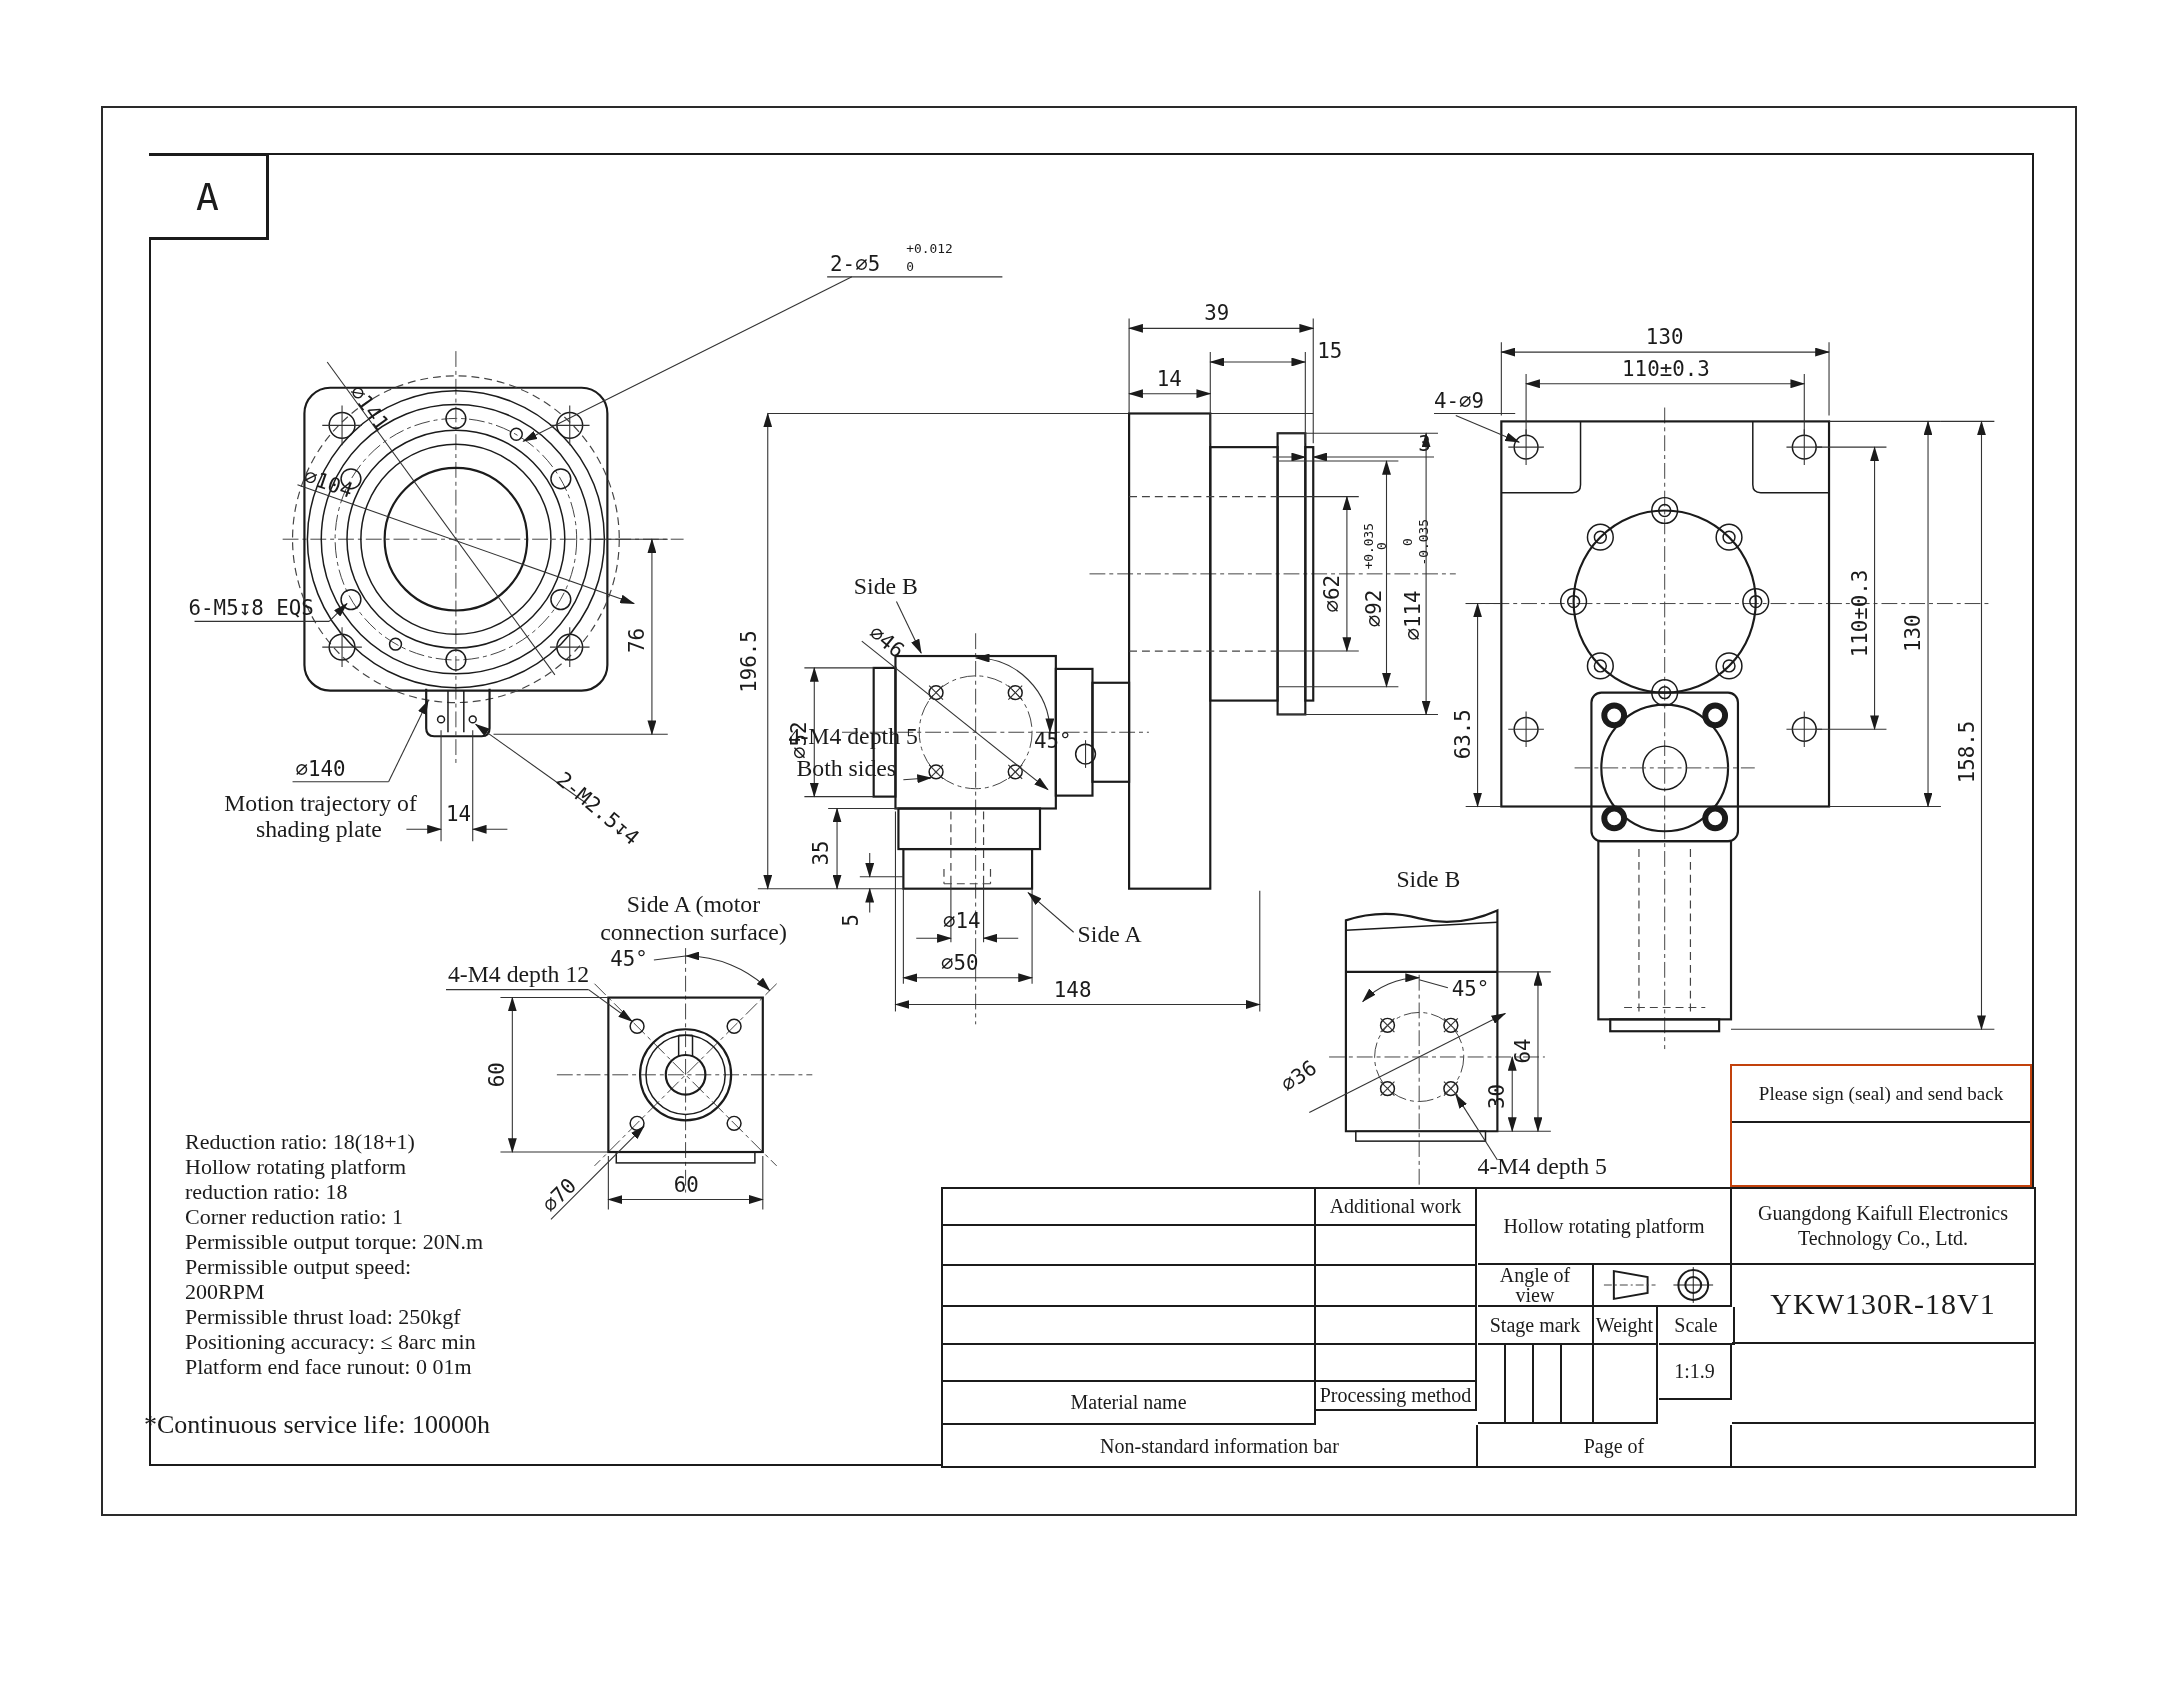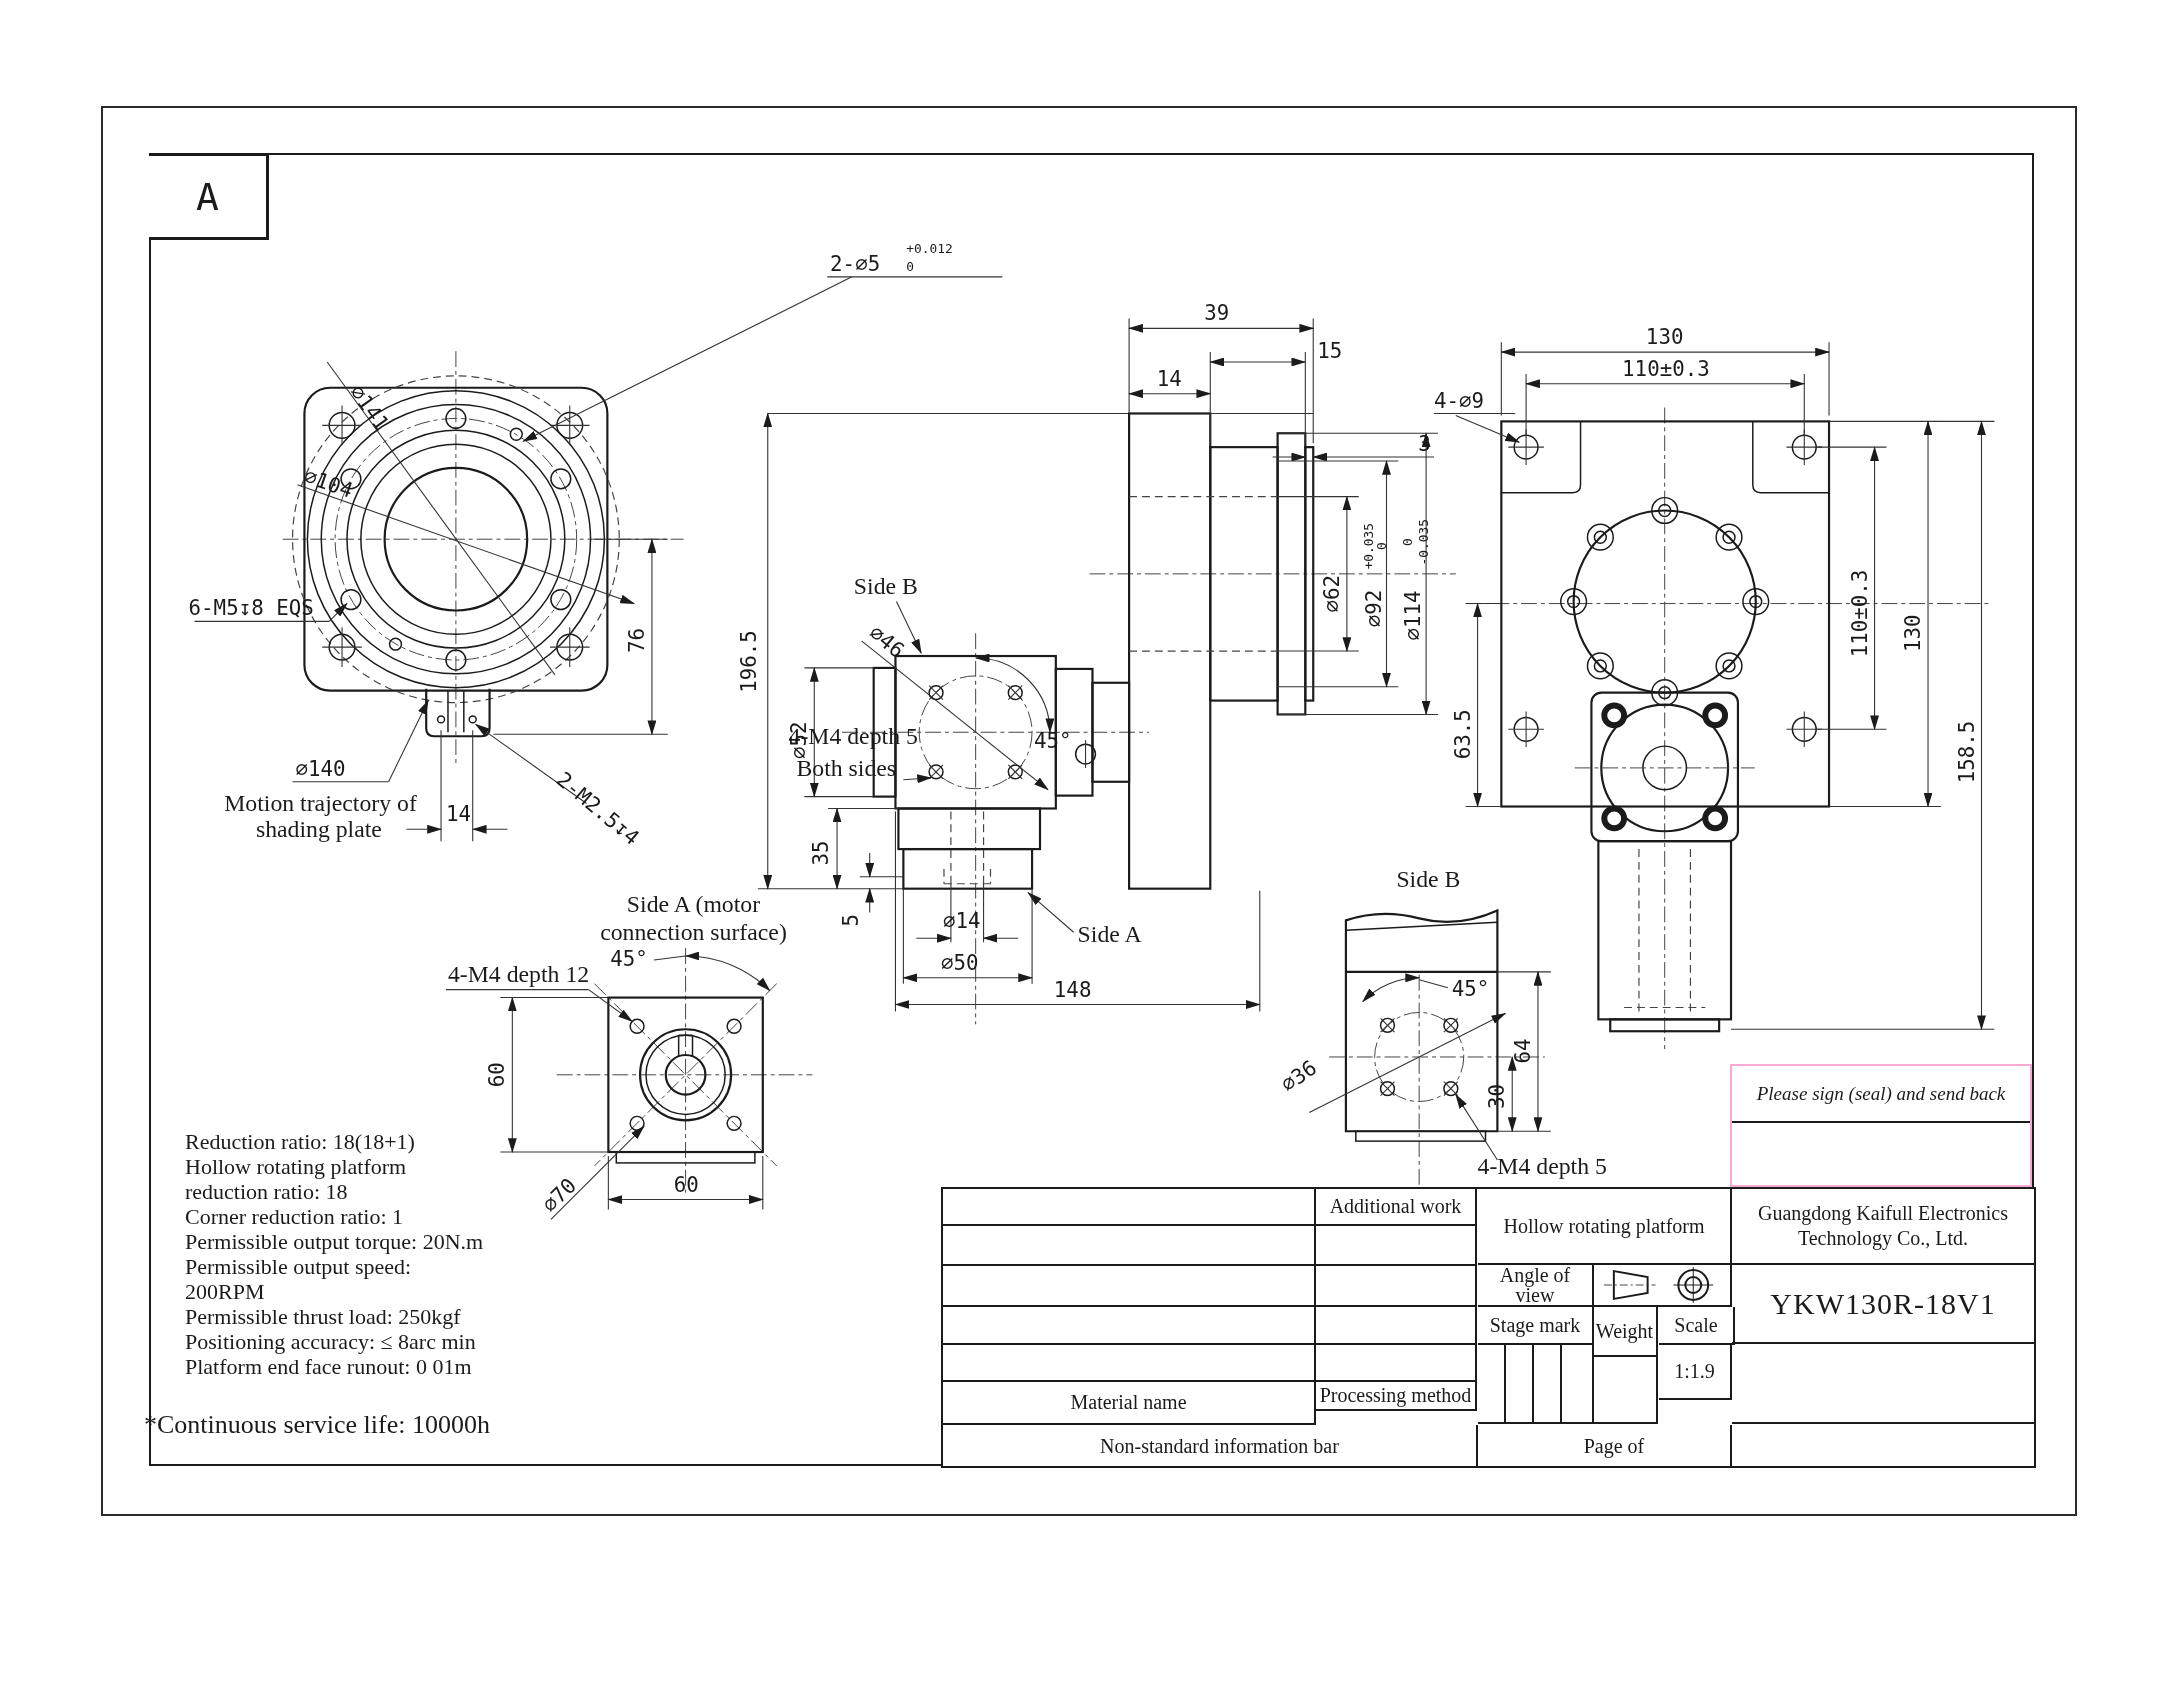--- a/index.html
+++ b/index.html
@@ -11,21 +11,21 @@
   .version-val{border:3px solid #1b1b1b;border-left:none;width:117px;height:81px;display:flex;align-items:center;justify-content:center;font-family:"DejaVu Sans Mono",monospace;font-size:38px;background:#fff;}
   svg.drawing{position:absolute;left:149px;top:153px;}
   .specs{position:absolute;left:185px;top:1129px;width:446px;font-size:22px;line-height:25px;}
   .footnote{position:absolute;left:144px;top:1410px;font-size:26px;}
   .tb{position:absolute;left:941px;top:1187px;width:1091px;height:277px;border:2px solid #1b1b1b;background:#fff;}
   .tb-cell{position:absolute;border-right:2px solid #1b1b1b;border-bottom:2px solid #1b1b1b;display:flex;align-items:center;justify-content:center;text-align:center;font-size:20px;box-sizing:border-box;overflow:hidden;}
   .tb-cell.no-r{border-right:none;align-items:center;}
   .tb-cell.no-b{border-bottom:none;padding-left:20px;}
   .tb-partno{font-size:30px;letter-spacing:1px;}
   .tb-company{font-size:20px;line-height:25px;}
-  .sign-box{position:absolute;left:1730px;top:1064px;width:302px;height:123px;border:2px solid #f9a8d4;box-sizing:border-box;background:#fff;font-style:italic;}
+  .sign-box{position:absolute;left:1730px;top:1064px;width:302px;height:123px;border:2px solid #c2410c;box-sizing:border-box;background:#fff;}
   .sign-row{height:55px;border-bottom:2px solid #1b1b1b;display:flex;align-items:center;justify-content:center;font-size:19px;}
 </style>
 </head>
 <body>
 
 <div class="outer-border"></div>
 <div class="inner-frame"></div>
 
 <div class="version-box">
   <div class="version-val">A</div>
@@ -497,21 +497,21 @@
       <circle cx="100" cy="20" r="15" fill="none" stroke="#1b1b1b" stroke-width="2"></circle>
       <circle cx="100" cy="20" r="8" fill="none" stroke="#1b1b1b" stroke-width="2"></circle>
       <line x1="80" y1="20" x2="120" y2="20" stroke="#1b1b1b" stroke-width="1"></line>
       <line x1="100" y1="2" x2="100" y2="38" stroke="#1b1b1b" stroke-width="1"></line>
     </svg>
   </div>
 
   <div class="tb-cell no-r tb-partno" style="left:789px;top:76px;width:302px;height:79px">YKW130R-18V1</div>
 
   <div class="tb-cell" style="left:535px;top:118px;width:116px;height:38px">Stage mark</div>
-  <div class="tb-cell" style="left:650px;top:118px;width:65px;height:50px">Weight</div>
+  <div class="tb-cell" style="left:650px;top:118px;width:65px;height:38px">Weight</div>
   <div class="tb-cell" style="left:716px;top:118px;width:76px;height:38px">Scale</div>
 
   <div class="tb-cell" style="left:535px;top:155px;width:28px;height:80px"></div>
   <div class="tb-cell" style="left:562px;top:155px;width:29px;height:80px"></div>
   <div class="tb-cell" style="left:591px;top:155px;width:28px;height:80px"></div>
   <div class="tb-cell" style="left:619px;top:155px;width:32px;height:80px"></div>
   <div class="tb-cell" style="left:650px;top:155px;width:65px;height:80px"></div>
   <div class="tb-cell" style="left:716px;top:155px;width:73px;height:56px">1:1.9</div>
   <div class="tb-cell no-r" style="left:789px;top:155px;width:302px;height:80px"></div>
 </div>

